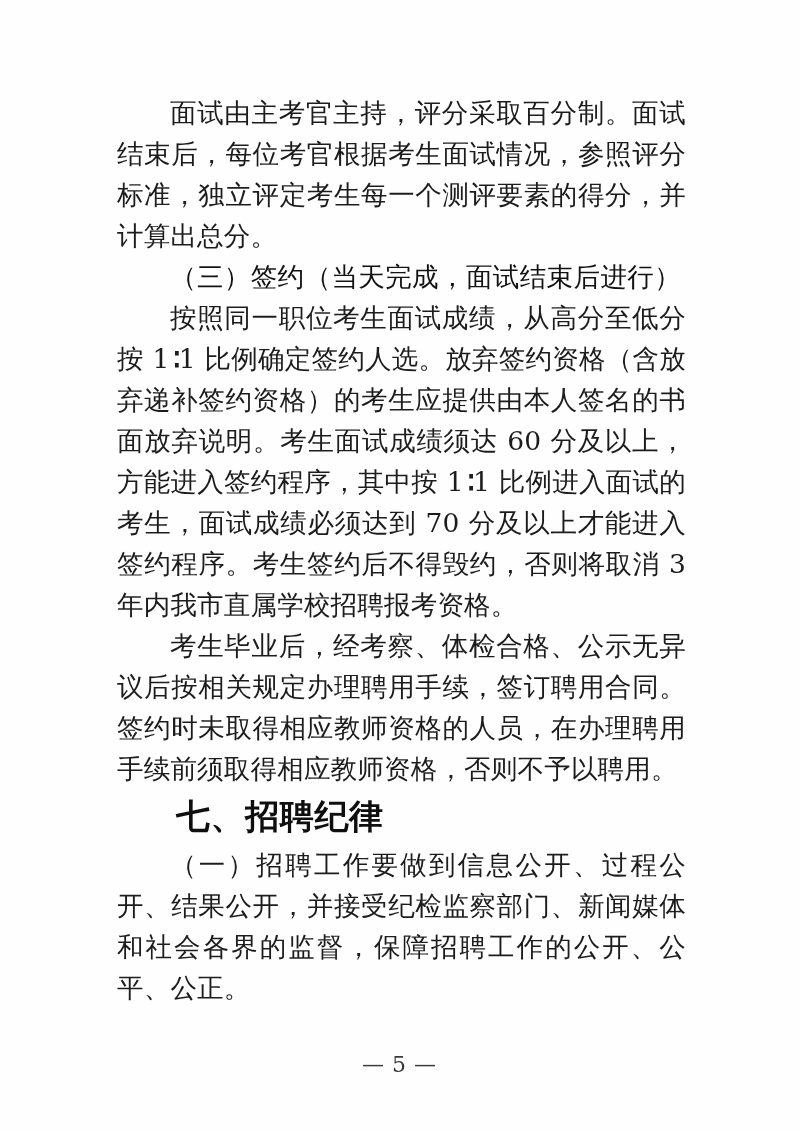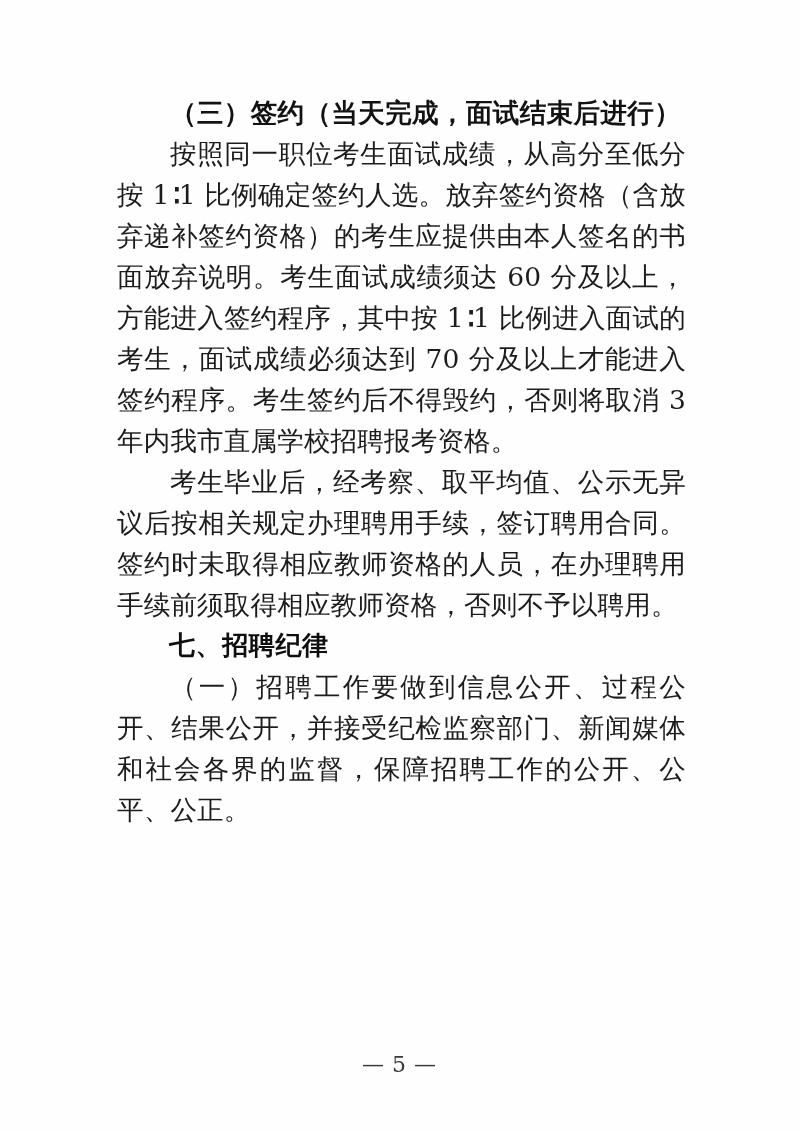--- a/index.html
+++ b/index.html
@@ -42,35 +42,35 @@
     letter-spacing: 0.2px;
     color: #1c1c1c;
     word-break: break-all;
   }
 
   
   .subhead {
     font-family: "DejaVu Serif", "Liberation Serif", serif;
     font-size: 26.5px;
     line-height: 41px;
-    font-weight: 700;
+    font-weight: 400;
     text-indent: 53px;
     margin: 0;
     letter-spacing: 0.4px;
     color: #121212;
   }
 
   
   .section-head {
     font-family: "DejaVu Sans", "Liberation Sans", sans-serif;
-    font-size: 26px;
+    font-size: 34px;
     line-height: 41px;
     font-weight: 700;
     text-indent: 52px;
-    margin: 0;
+    margin: 7px;
     letter-spacing: 0.6px;
     color: #0f0f0f;
   }
 
   .footer {
     position: absolute;
     left: 0;
     right: 0;
     top: 1052px;
     text-align: center;
@@ -88,28 +88,29 @@
     color: #3a3a3a;
   }
 </style>
 </head>
 <body>
 
 <div class="page">
 
   <div class="content">
 
+    <p class="para">面试由主考官主持，评分采取百分制。面试结束后，每位考官根据考生面试情况，参照评分标准，独立评定考生每一个测评要素的得分，并计算出总分。</p>
 
 
     <p class="subhead">（三）签约（当天完成，面试结束后进行）</p>
 
     <p class="para">按照同一职位考生面试成绩，从高分至低分按 1∶1 比例确定签约人选。放弃签约资格（含放弃递补签约资格）的考生应提供由本人签名的书面放弃说明。考生面试成绩须达 60 分及以上，方能进入签约程序，其中按 1∶1 比例进入面试的考生，面试成绩必须达到 70 分及以上才能进入签约程序。考生签约后不得毁约，否则将取消 3 年内我市直属学校招聘报考资格。</p>
 
 
-    <p class="para">考生毕业后，经考察、取平均值、公示无异议后按相关规定办理聘用手续，签订聘用合同。签约时未取得相应教师资格的人员，在办理聘用手续前须取得相应教师资格，否则不予以聘用。</p>
+    <p class="para">考生毕业后，经考察、体检合格、公示无异议后按相关规定办理聘用手续，签订聘用合同。签约时未取得相应教师资格的人员，在办理聘用手续前须取得相应教师资格，否则不予以聘用。</p>
 
     <p class="section-head">七、招聘纪律</p>
 
     <p class="para">（一）招聘工作要做到信息公开、过程公开、结果公开，并接受纪检监察部门、新闻媒体和社会各界的监督，保障招聘工作的公开、公平、公正。</p>
 
   </div>
 
   <div class="footer">
     <span class="dash">—</span><span class="pgnum">5</span><span class="dash">—</span>
   </div>

